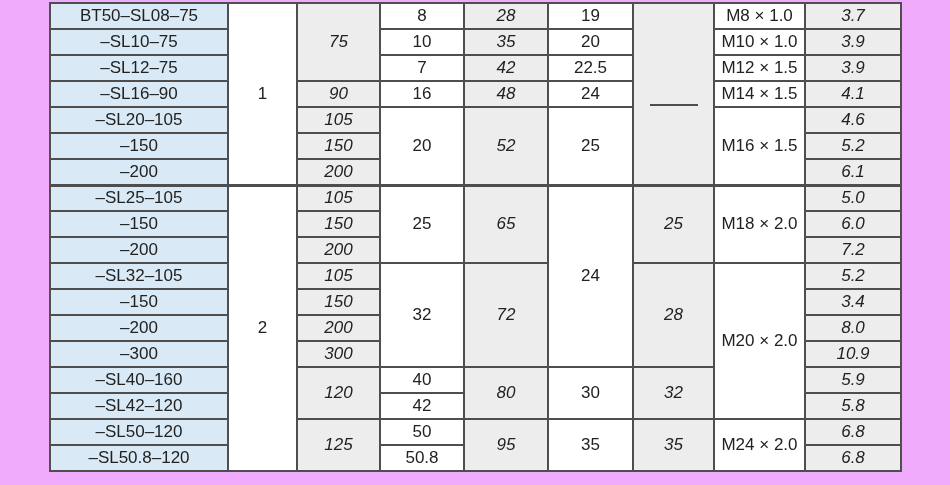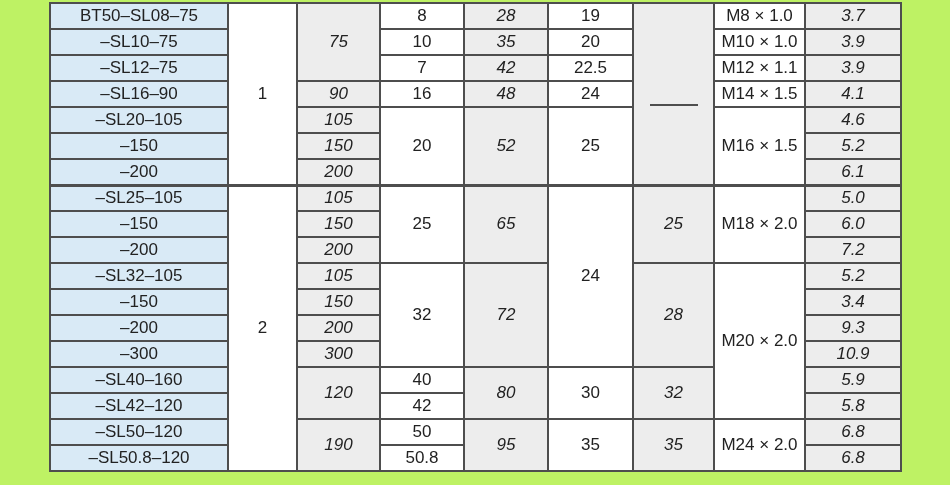--- a/index.html
+++ b/index.html
@@ -16,21 +16,21 @@
     width: 950px;
     height: 485px;
     background: #ffffff;
     overflow: hidden;
     font-family: "Liberation Sans", "DejaVu Sans", sans-serif;
   }
   .page {
     position: relative;
     width: 950px;
     height: 485px;
-    background: #bef264;
+    background: #f0abfc;
   }
   table.spec-table {
     position: absolute;
     left: 49px;
     top: 2px;
     width: 851px;
     border-collapse: collapse;
     table-layout: fixed;
     border: 2px solid var(--border);
   }
@@ -98,21 +98,21 @@
           <td class="c4">35</td>
           <td class="c5">20</td>
           <td class="c7">M10 × 1.0</td>
           <td class="c8">3.9</td>
         </tr>
         <tr>
           <td class="c0">–SL12–75</td>
           <td class="c3">7</td>
           <td class="c4">42</td>
           <td class="c5">22.5</td>
-          <td class="c7">M12 × 1.1</td>
+          <td class="c7">M12 × 1.5</td>
           <td class="c8">3.9</td>
         </tr>
         <tr>
           <td class="c0">–SL16–90</td>
           <td class="c2">90</td>
           <td class="c3">16</td>
           <td class="c4">48</td>
           <td class="c5">24</td>
           <td class="c7">M14 × 1.5</td>
           <td class="c8">4.1</td>
@@ -167,21 +167,21 @@
           <td class="c8">5.2</td>
         </tr>
         <tr>
           <td class="c0">–150</td>
           <td class="c2">150</td>
           <td class="c8">3.4</td>
         </tr>
         <tr>
           <td class="c0">–200</td>
           <td class="c2">200</td>
-          <td class="c8">9.3</td>
+          <td class="c8">8.0</td>
         </tr>
         <tr>
           <td class="c0">–300</td>
           <td class="c2">300</td>
           <td class="c8">10.9</td>
         </tr>
         <tr>
           <td class="c0">–SL40–160</td>
           <td rowspan="2" class="c2">120</td>
           <td class="c3">40</td>
@@ -190,21 +190,21 @@
           <td rowspan="2" class="c6">32</td>
           <td class="c8">5.9</td>
         </tr>
         <tr>
           <td class="c0">–SL42–120</td>
           <td class="c3">42</td>
           <td class="c8">5.8</td>
         </tr>
         <tr>
           <td class="c0">–SL50–120</td>
-          <td rowspan="2" class="c2">190</td>
+          <td rowspan="2" class="c2">125</td>
           <td class="c3">50</td>
           <td rowspan="2" class="c4">95</td>
           <td rowspan="2" class="c5">35</td>
           <td rowspan="2" class="c6">35</td>
           <td rowspan="2" class="c7">M24 × 2.0</td>
           <td class="c8">6.8</td>
         </tr>
         <tr>
           <td class="c0">–SL50.8–120</td>
           <td class="c3">50.8</td>

